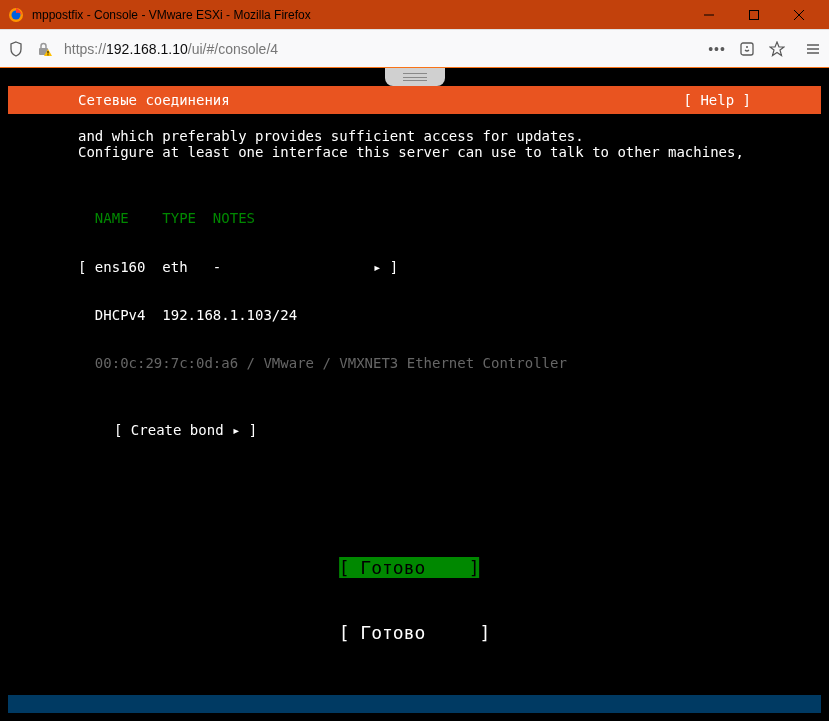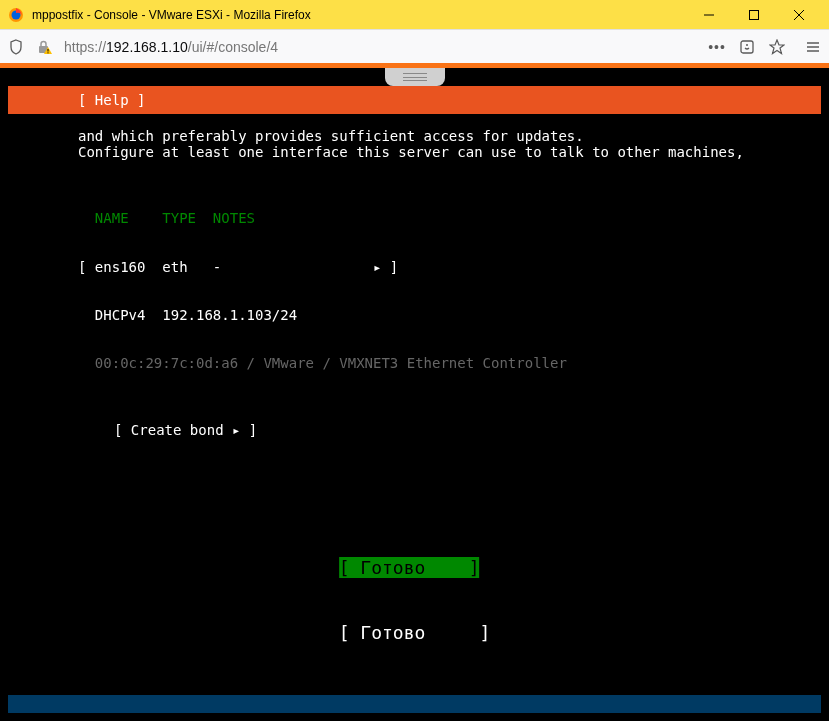--- a/index.html
+++ b/index.html
@@ -10,21 +10,21 @@
     body {
       font-family: -apple-system, BlinkMacSystemFont, "Segoe UI", Arial, sans-serif;
       background: #f0f0f0;
       width: 829px;
       height: 721px;
       overflow: hidden;
     }
     
     .titlebar {
       height: 30px;
-      background: #fde047;
+      background: #c2410c;
       display: flex;
       align-items: center;
       padding: 0 8px;
       border-bottom: 1px solid #e0e0e0;
     }
     .titlebar-icon {
       width: 16px;
       height: 16px;
       margin-right: 8px;
     }
@@ -47,21 +47,21 @@
       color: #000;
     }
     
     .browser-toolbar {
       height: 38px;
       background: #f9f9fa;
       display: flex;
       align-items: center;
       padding: 0 8px;
       gap: 12px;
-      border-bottom: 5px solid #f97316;
+      border-bottom: 1px solid #f97316;
     }
     .shield-icon, .lock-icon {
       width: 16px;
       height: 16px;
       display: flex;
       align-items: center;
       justify-content: center;
       color: #5a5a5a;
     }
     .url-bar {
@@ -269,20 +269,21 @@
 <div class="console-outer">
   <div class="console-tab">
     <div class="console-tab-lines">
       <div class="console-tab-line"></div>
       <div class="console-tab-line"></div>
       <div class="console-tab-line"></div>
     </div>
   </div>
   <div class="console-inner">
     <div class="orange-header">
+      <span>Сетевые соединения</span>
       <span>[ Help ]</span>
     </div>
     <div class="terminal-body">
       <div class="terminal-desc">
         <div>and which preferably provides sufficient access for updates.</div>
         <div>Configure at least one interface this server can use to talk to other machines,</div>
       </div>
       <div class="terminal-table">
         <div class="terminal-header-row">  NAME    TYPE  NOTES</div>
         <div class="terminal-white">[ ens160  eth   -                  ▸ ]</div>

